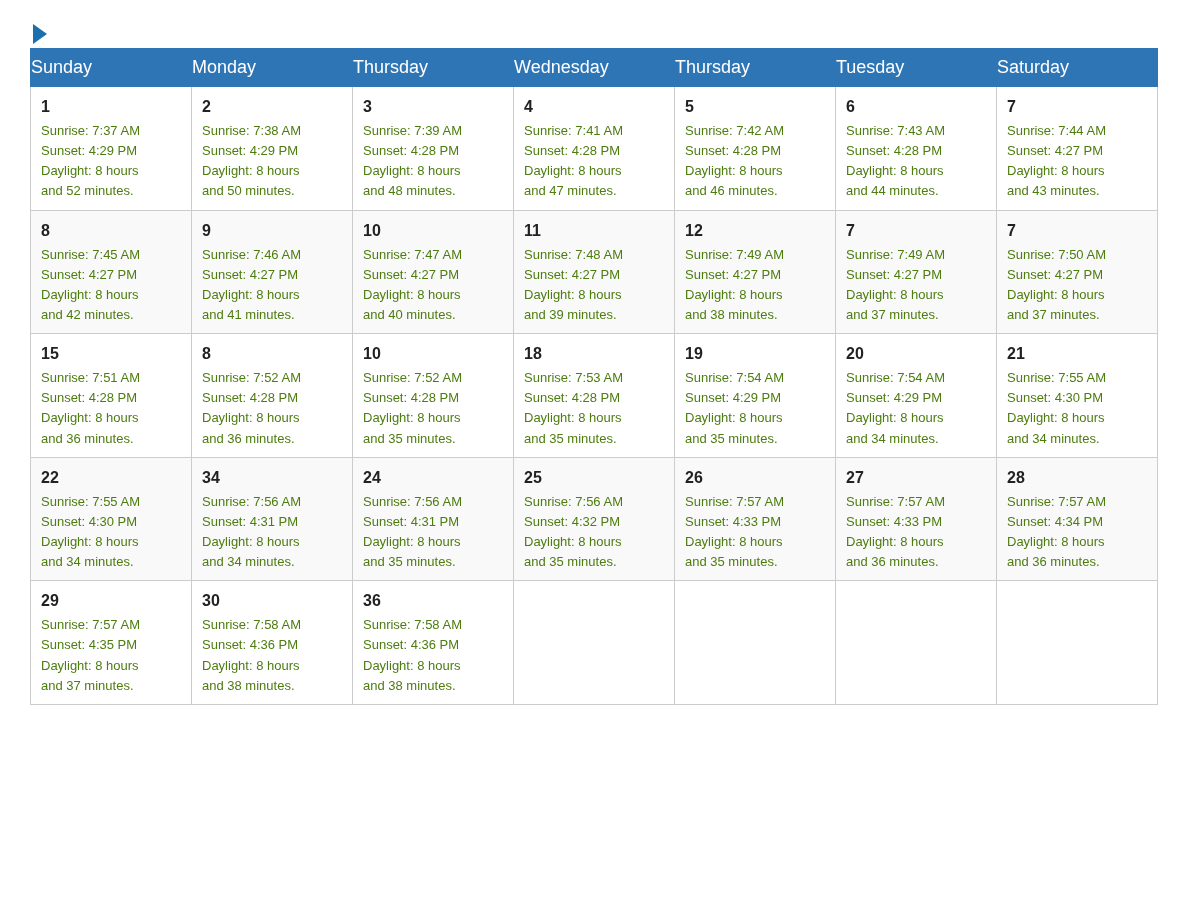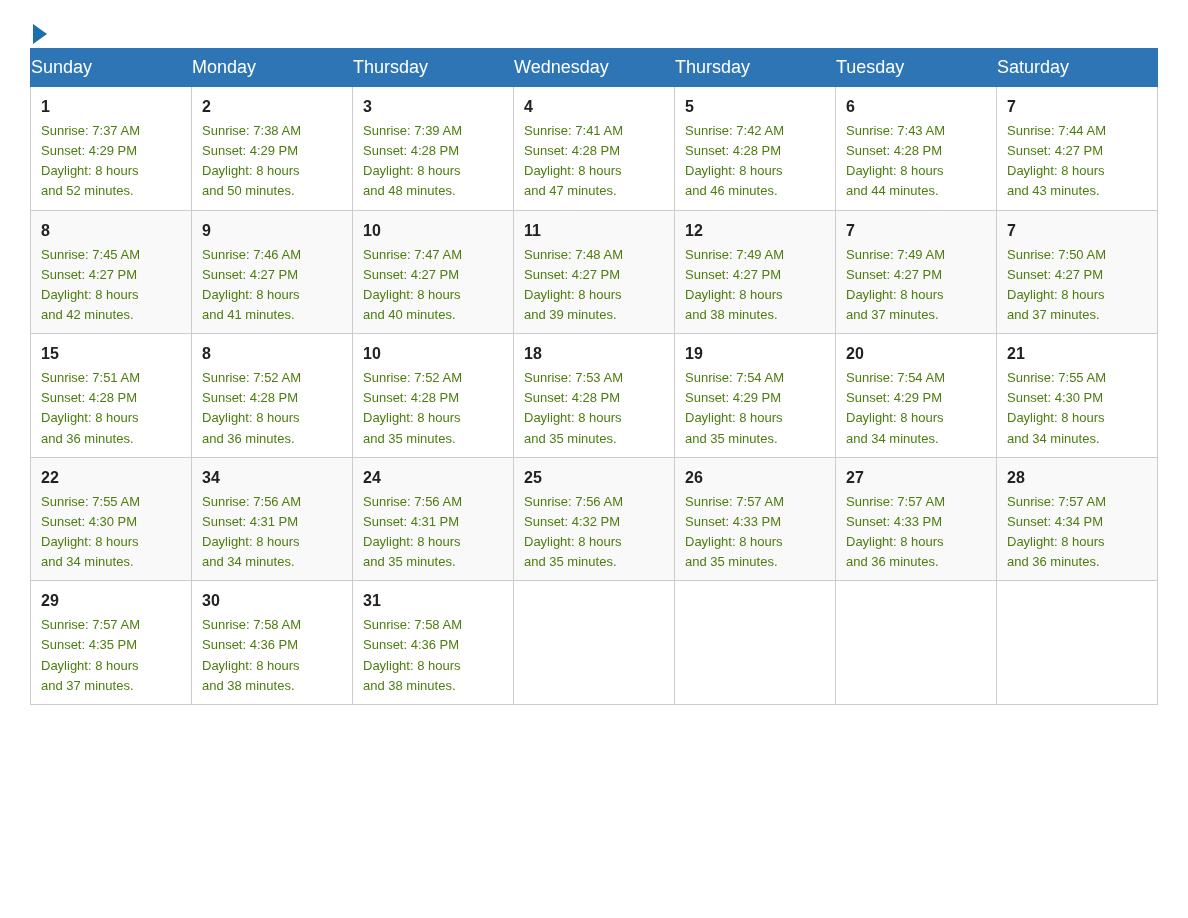--- a/index.html
+++ b/index.html
@@ -260,21 +260,21 @@
       <tr>
         <td>
           <span class="day-number">29</span>
           <span class="day-info">Sunrise: 7:57 AM<br>Sunset: 4:35 PM<br>Daylight: 8 hours<br>and 37 minutes.</span>
         </td>
         <td>
           <span class="day-number">30</span>
           <span class="day-info">Sunrise: 7:58 AM<br>Sunset: 4:36 PM<br>Daylight: 8 hours<br>and 38 minutes.</span>
         </td>
         <td>
-          <span class="day-number">31</span>
+          <span class="day-number">36</span>
           <span class="day-info">Sunrise: 7:58 AM<br>Sunset: 4:36 PM<br>Daylight: 8 hours<br>and 38 minutes.</span>
         </td>
         <td class="empty"></td>
         <td class="empty"></td>
         <td class="empty"></td>
         <td class="empty"></td>
       </tr>
     </tbody>
 </table>
 

